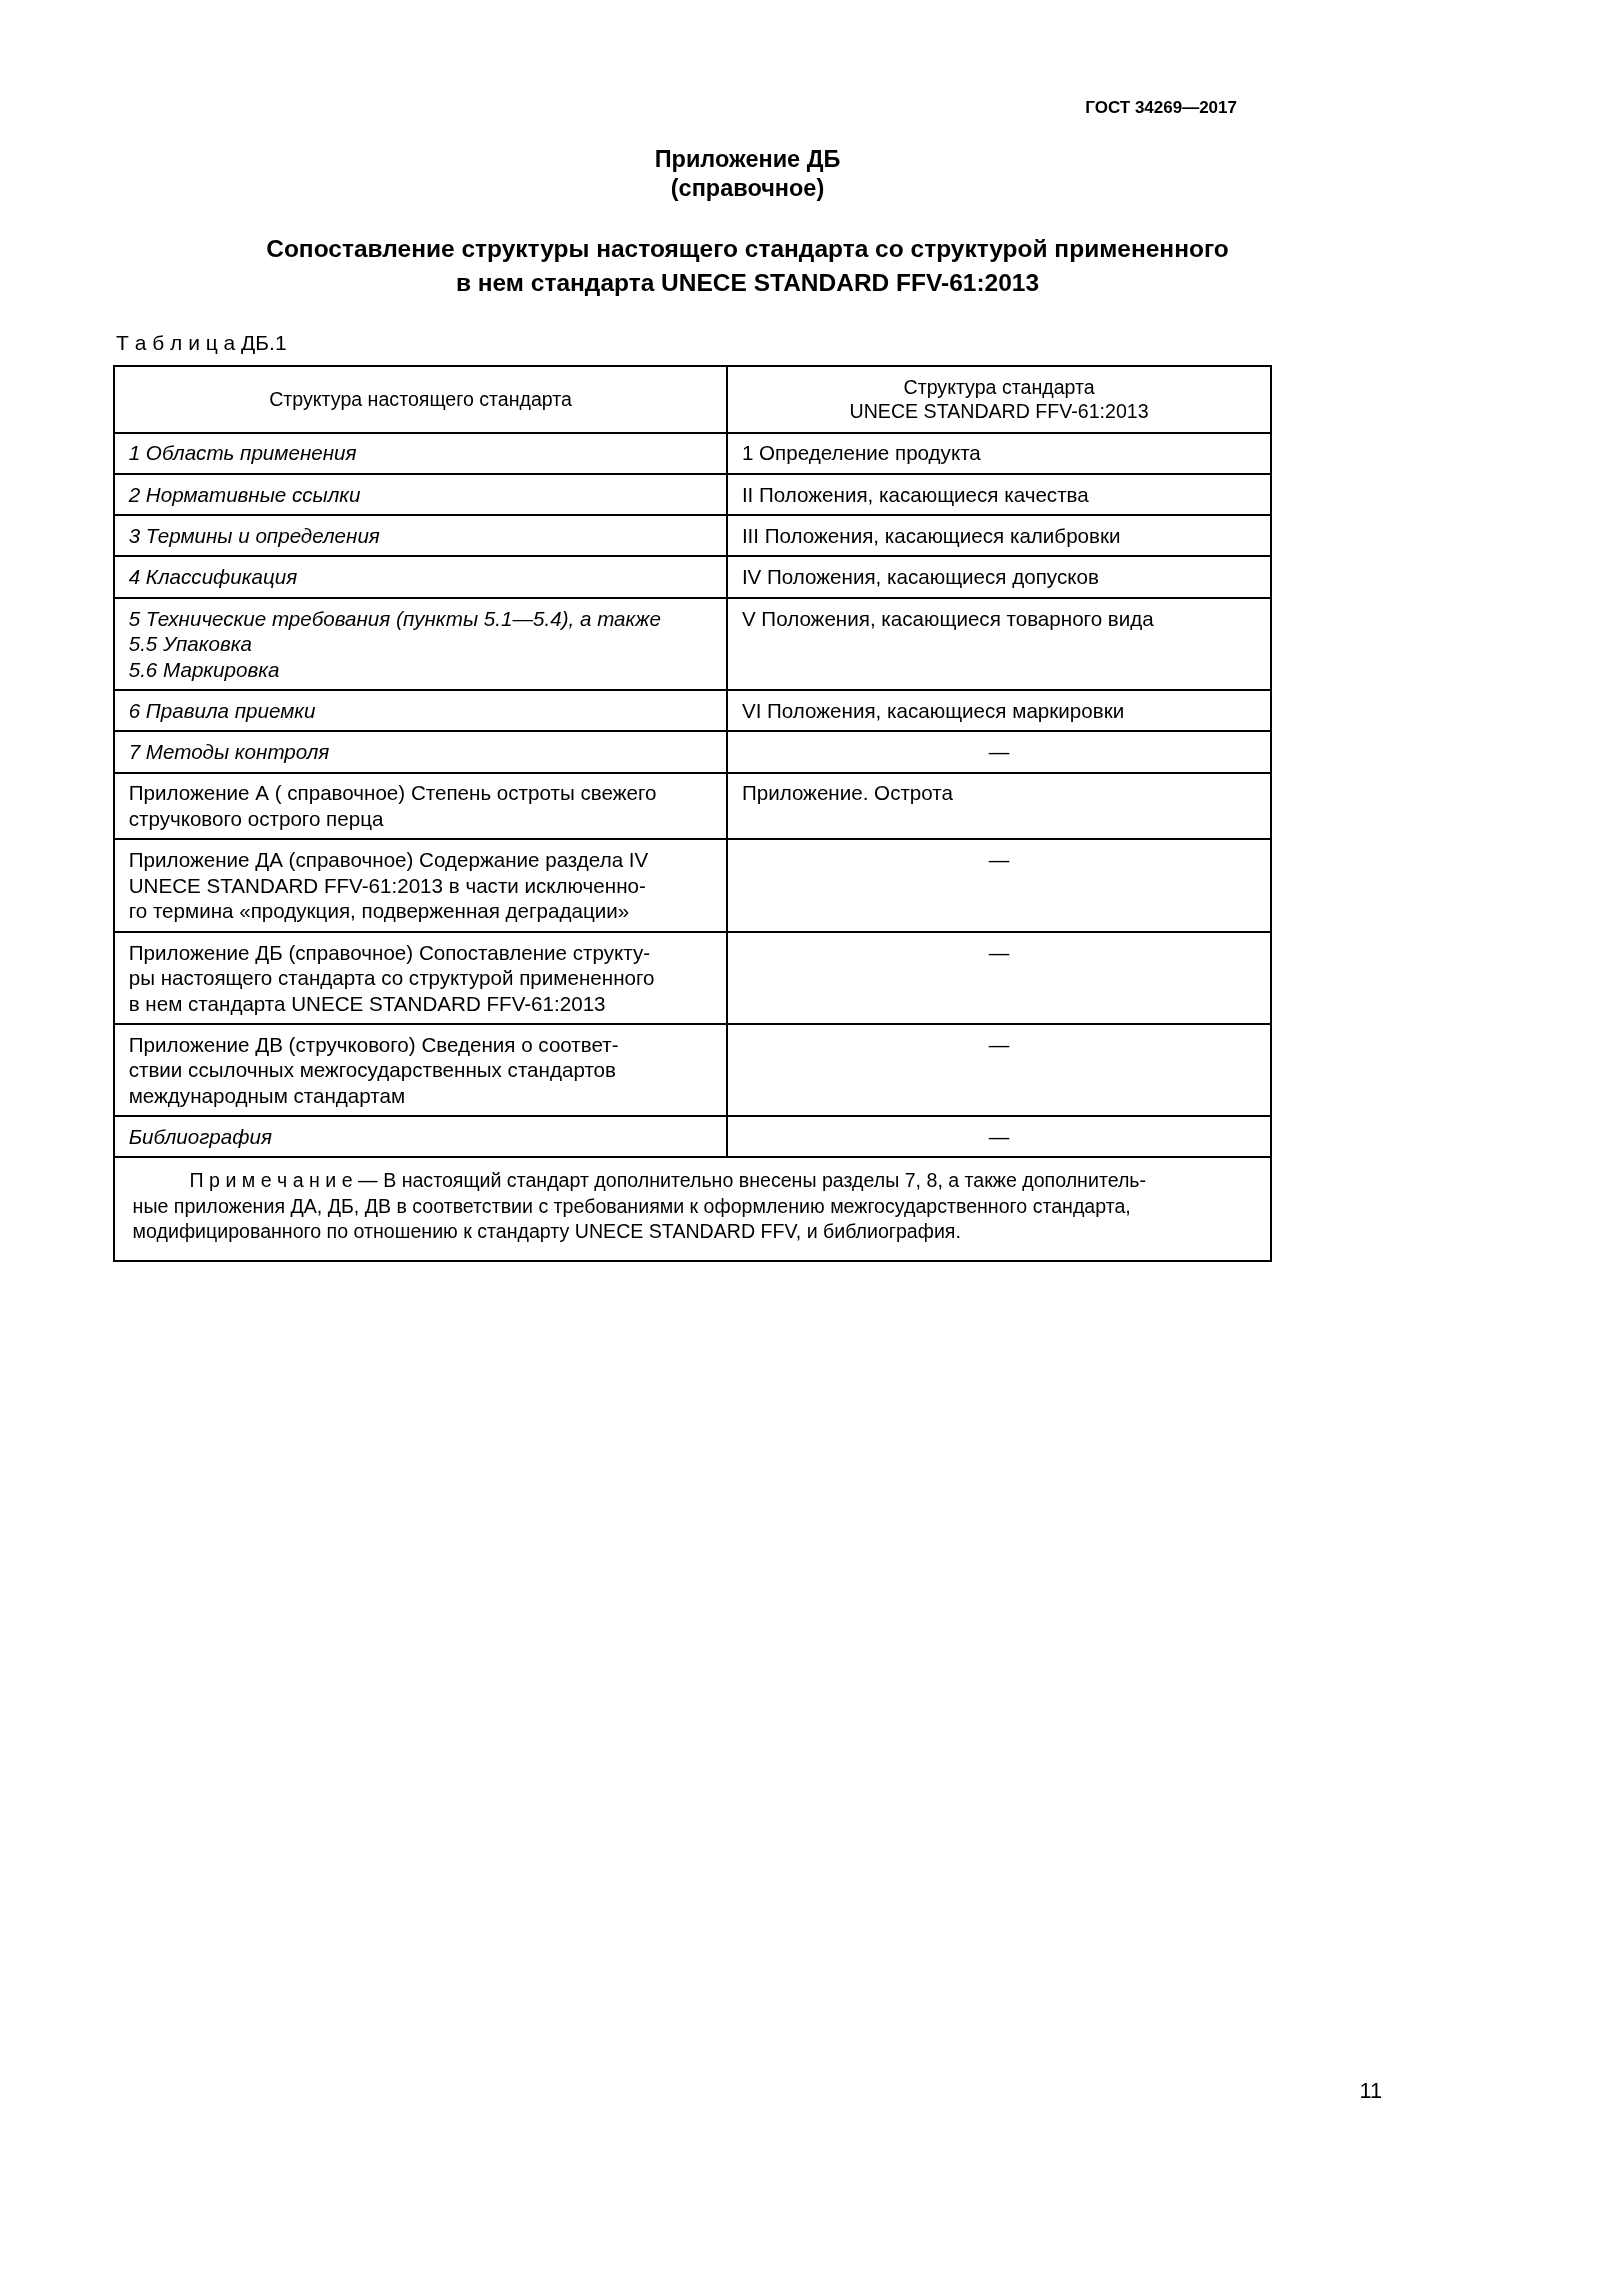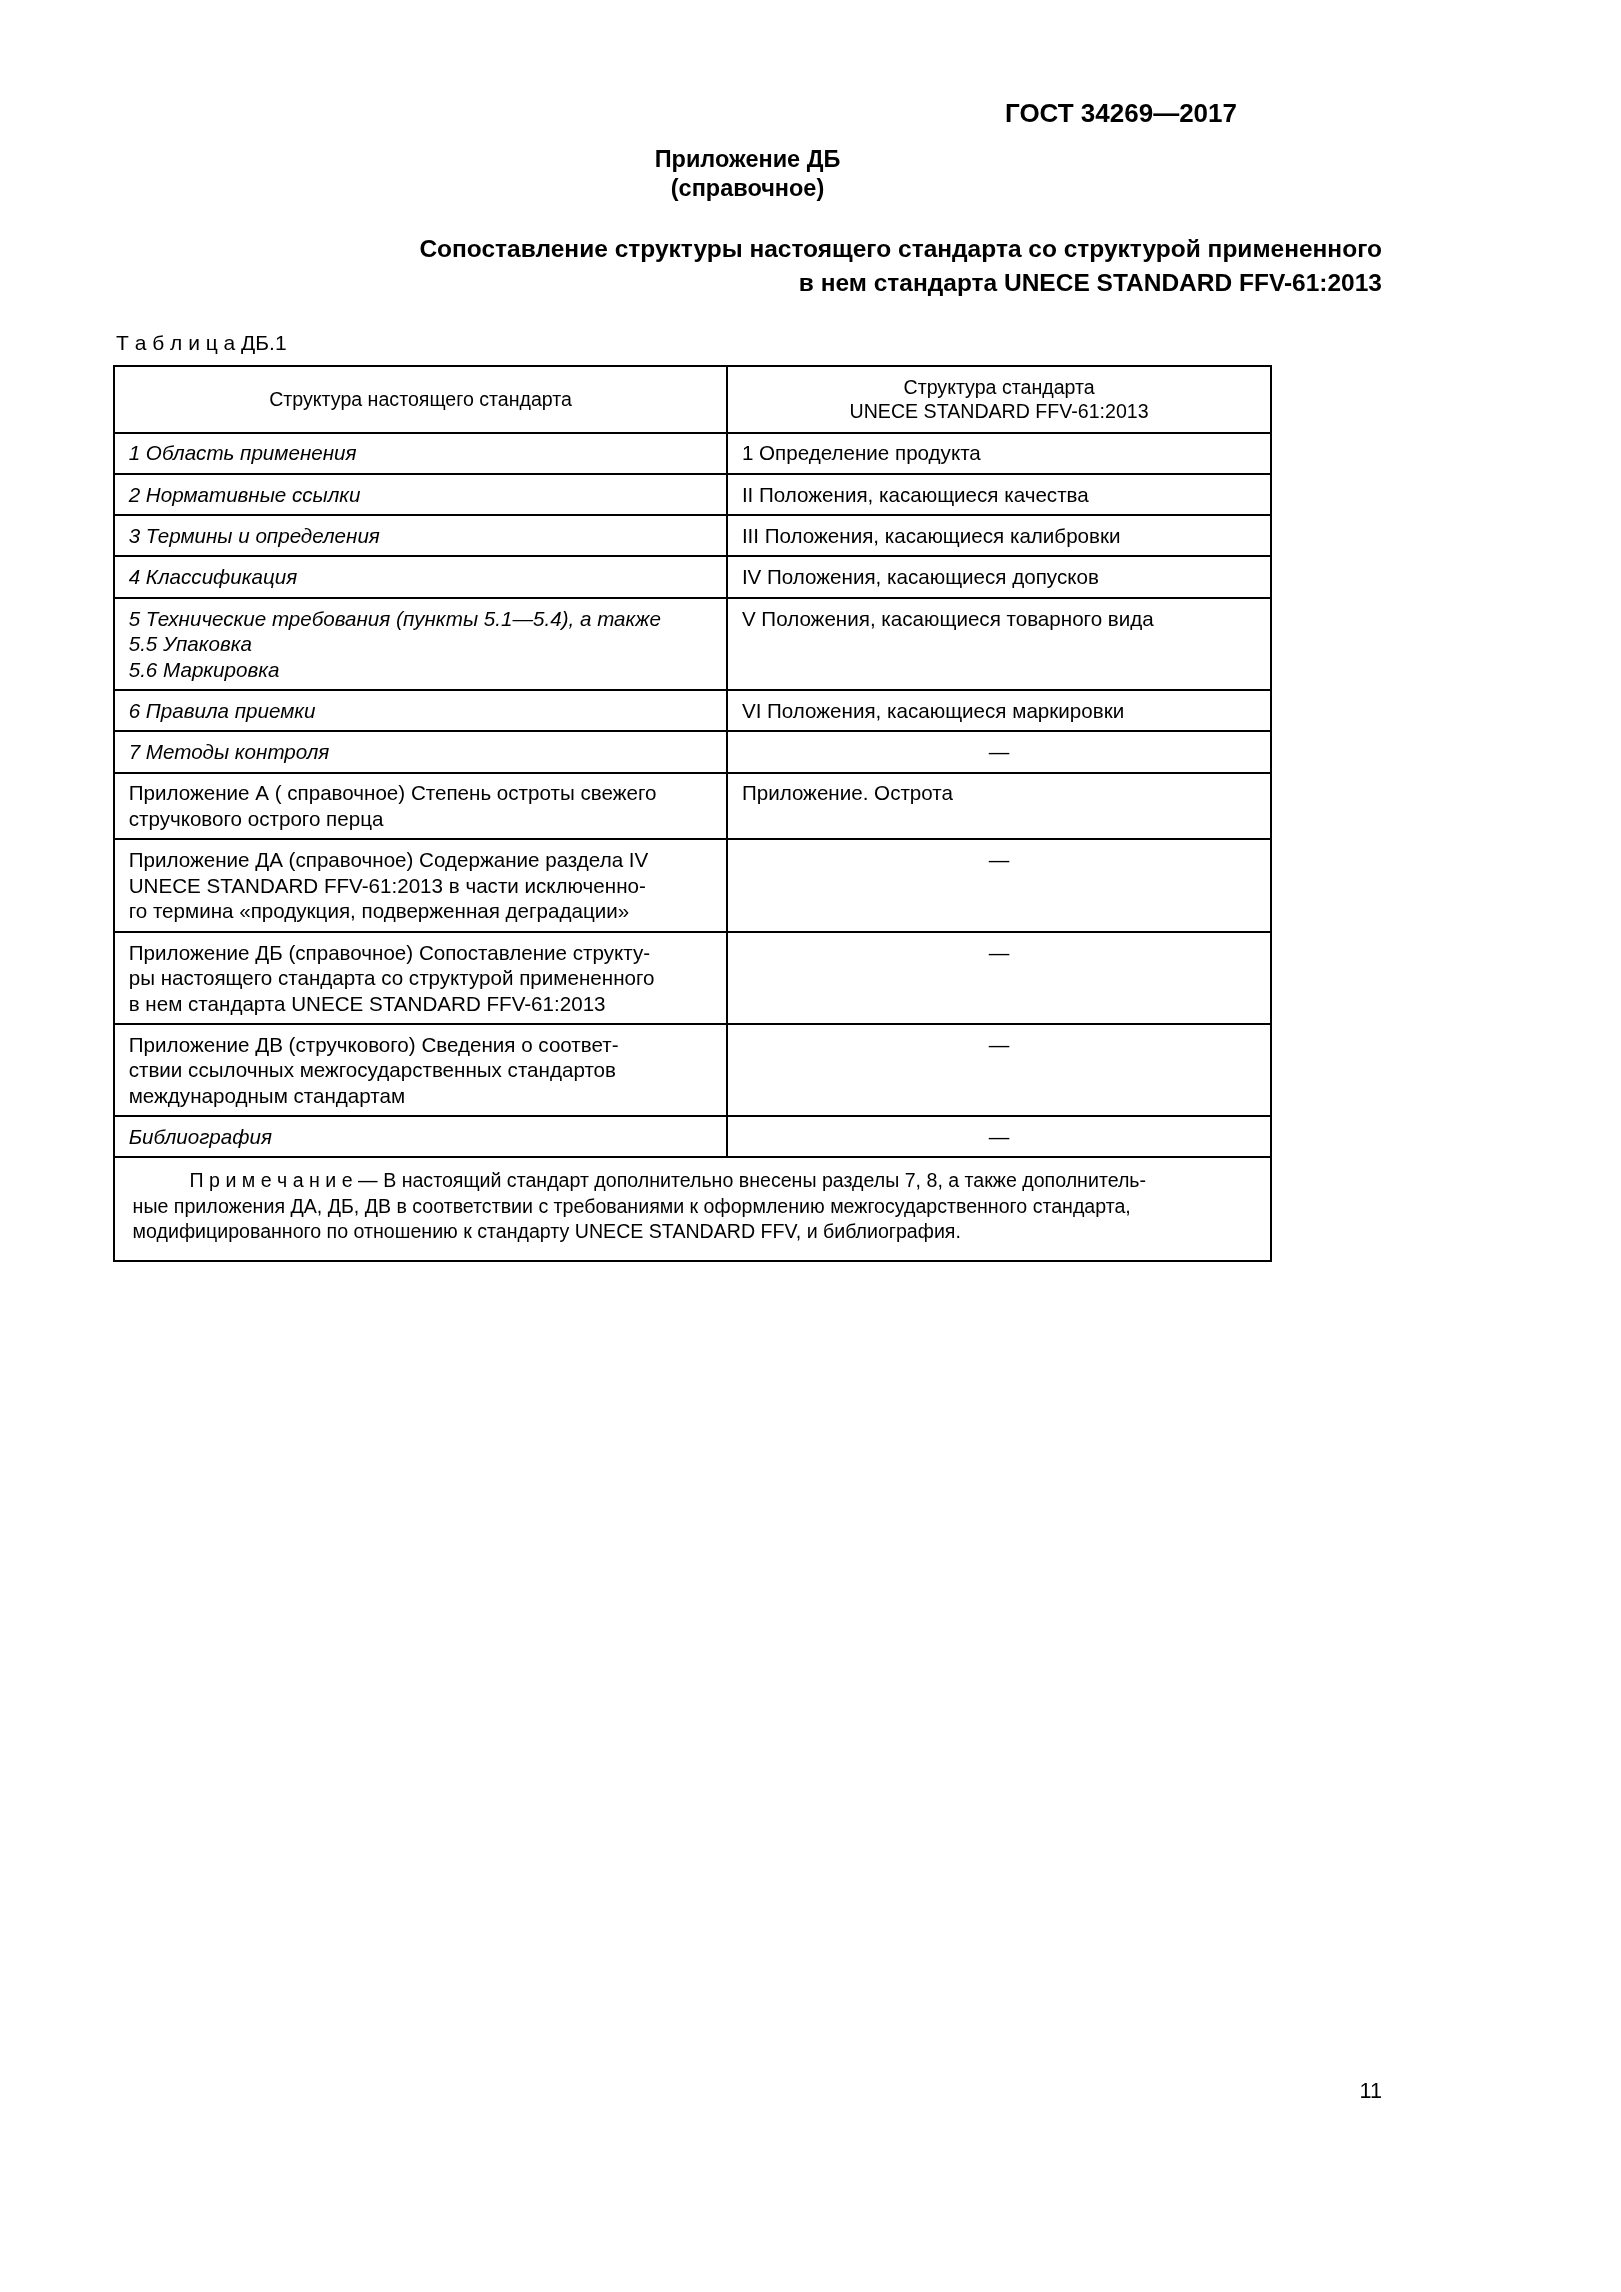--- a/index.html
+++ b/index.html
@@ -13,38 +13,38 @@
     font-family: "Liberation Sans", sans-serif;
     overflow: hidden;
   }
   .doc-ref {
     position: absolute;
     top: 98px;
     left: 0;
     width: 1237px;
     text-align: right;
     font-weight: bold;
-    font-size: 26px;
+    font-size: 17px;
   }
   .appendix {
     position: absolute;
     top: 145px;
     left: 113px;
     width: 1269px;
     text-align: center;
     font-weight: bold;
     font-size: 23.5px;
     line-height: 29px;
   }
   .title {
     position: absolute;
     top: 232px;
     left: 113px;
     width: 1269px;
-    text-align: right;
+    text-align: center;
     font-weight: bold;
     font-size: 24.5px;
     line-height: 34px;
     white-space: pre-line;
   }
   .table-label {
     position: absolute;
     top: 331px;
     left: 116px;
     font-size: 21px;

